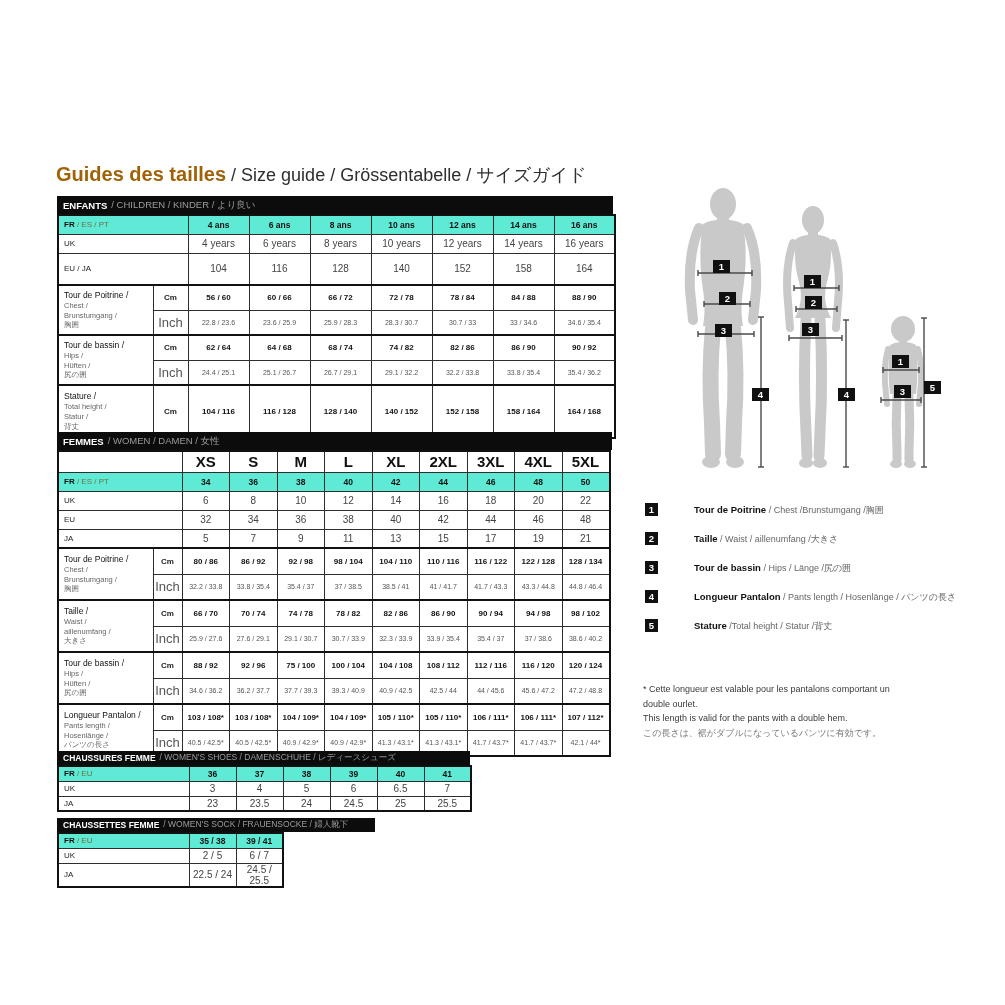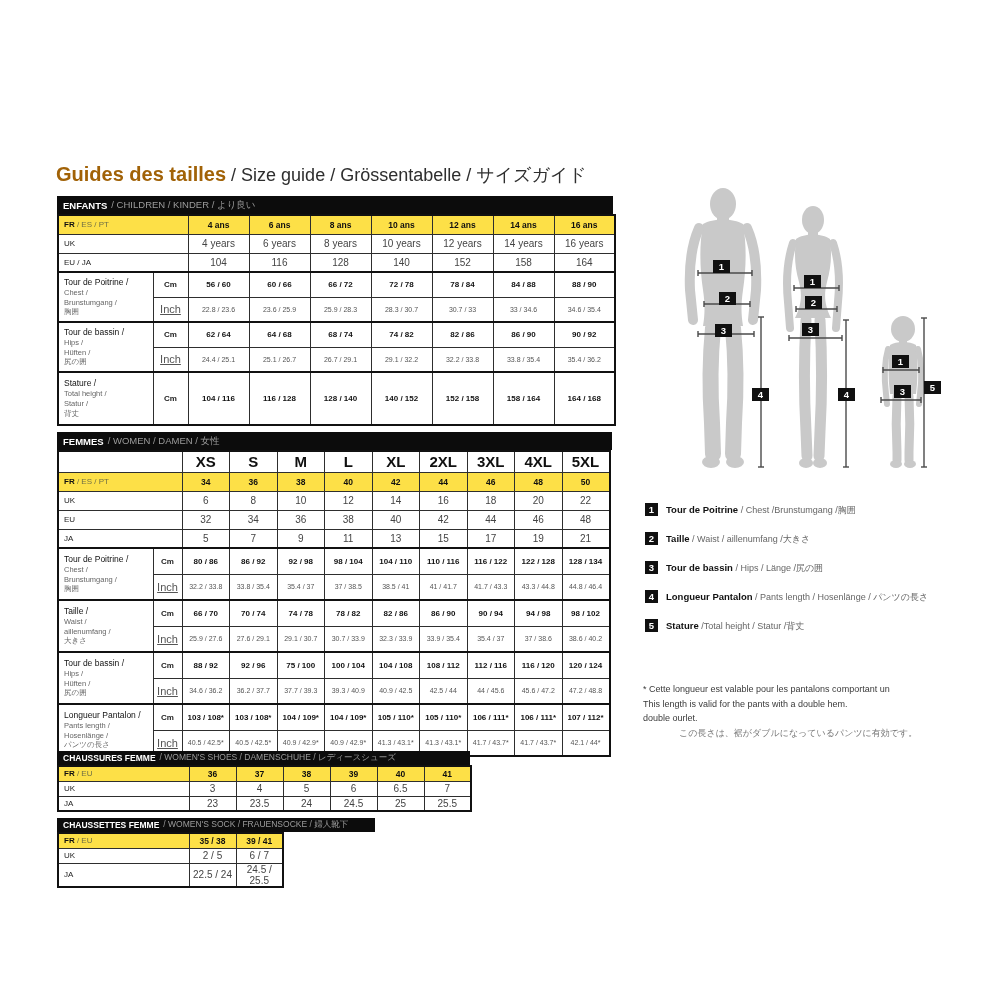--- a/index.html
+++ b/index.html
@@ -19,51 +19,51 @@
   .bar .bbold{color:#ffffff;font-weight:bold;}
   .bar .brest{color:#9c9c9c;font-weight:normal;margin-left:4px;}
   .bar-lg{height:18px;font-size:9.5px;}
   .bar-sm{height:14px;font-size:8.5px;}
   
   table.tbl{border-collapse:collapse;table-layout:fixed;position:absolute;
             border:2px solid #111;background:#fff;}
   .tbl td{border:1px solid #2e2e2e;text-align:center;vertical-align:middle;
           font-size:8px;color:#222;padding:0;overflow:hidden;}
   .tbl tr.sect td{border-top:2px solid #111;}
-  .tbl tr.yellow td{background:#fde047;}
+  .tbl tr.yellow td{background:#5eead4;}
   .lbl-simple{text-align:left !important;padding-left:5px !important;font-size:8px;color:#333;}
   .lbl-simple b{color:#101010;}
   .olv{color:#6f6f46;}
   .lbl{text-align:left !important;vertical-align:middle;padding:3px 2px 3px 5px !important;line-height:1.3;}
   .lbl .t{display:block;font-weight:normal;font-size:8.5px;color:#111;}
   .lbl .s{display:block;font-size:7.5px;color:#666;}
   .unit{font-weight:bold;font-size:8px;color:#111;}
-  .unit.i{font-weight:normal;color:#555;font-size:11px;text-decoration:underline;}
+  .unit.i{font-weight:normal;color:#555;font-size:13px;}
   td.hdr{font-weight:bold;font-size:15px;color:#101010;}
   td.vy{font-weight:bold;font-size:8.5px;color:#101010;background:#FFD900;}
   td.vb{font-weight:bold;font-size:8px;color:#111;}
   td.vi{font-size:7px;color:#555;}
   td.vn{font-size:10px;color:#444;}
   
   .fig svg{display:block;}
   .sil{fill:#c9c9c9;}
   .sil-str{fill:none;stroke:#c9c9c9;stroke-linecap:round;}
   .mline{stroke:#4a4a4a;stroke-width:1.4;}
   .marker{position:absolute;width:17px;height:13px;background:#101010;color:#fff;
           font-size:9.5px;font-weight:bold;text-align:center;line-height:13px;}
   
   .legend{left:645px;top:503px;width:340px;}
   .litem{display:flex;align-items:flex-start;margin-bottom:15px;}
   .lnum{flex:0 0 13px;width:13px;height:13px;background:#101010;color:#fff;
         font-size:9.5px;font-weight:bold;text-align:center;line-height:13px;margin-right:8px;}
   .ltxt{font-size:9px;color:#666;line-height:13px;white-space:nowrap;}
-  .ltxt b{color:#111;font-size:9.5px;}
+  .ltxt b{color:#111;font-size:9.5px;margin-left:28px;}
   
   .note{left:643px;top:682px;width:340px;font-size:9px;line-height:14.5px;color:#3a3a3a;}
-  .note .jp{color:#777;margin-left:36px;}
+  .note .jp{color:#777;}
 </style>
 </head>
 <body>
 
 <div class="abs title">
   <span class="tb">Guides des tailles</span><span class="tr"> / Size guide / Grössentabelle / サイズガイド</span>
 </div>
 
 <div class="abs bar bar-lg" style="left:57px;top:196px;width:556px;">
   <span class="bbold">ENFANTS</span>
@@ -89,21 +89,21 @@
     <tr style="height:19px">
       <td class="lbl-simple" colspan="2">UK</td>
     <td class="vn">4 years</td>
         <td class="vn">6 years</td>
         <td class="vn">8 years</td>
         <td class="vn">10 years</td>
         <td class="vn">12 years</td>
         <td class="vn">14 years</td>
         <td class="vn">16 years</td>
       </tr>
-    <tr style="height:19px">
+    <tr style="height:32px">
       <td class="lbl-simple" colspan="2">EU / JA</td>
     <td class="vn">104</td>
         <td class="vn">116</td>
         <td class="vn">128</td>
         <td class="vn">140</td>
         <td class="vn">152</td>
         <td class="vn">158</td>
         <td class="vn">164</td>
       </tr>
     <tr class="sect" style="height:25px">
@@ -549,16 +549,16 @@
     <span class="ltxt"><b>Longueur Pantalon</b><span> / Pants length / Hosenlänge / パンツの長さ</span></span>
   </div>
   <div class="litem">
     <span class="lnum">5</span>
     <span class="ltxt"><b>Stature</b><span> /Total height  / Statur /背丈</span></span>
   </div>
 </div>
 
 <div class="abs note">
   <div>* Cette longueur est valable pour les pantalons comportant un</div>
+  <div>double ourlet.</div>
   <div>This length is valid for the pants with a double hem.</div>
-  <div>double ourlet.</div>
   <div class="jp">この長さは、裾がダブルになっているパンツに有効です。</div>
 </div>
 
 </body></html>

